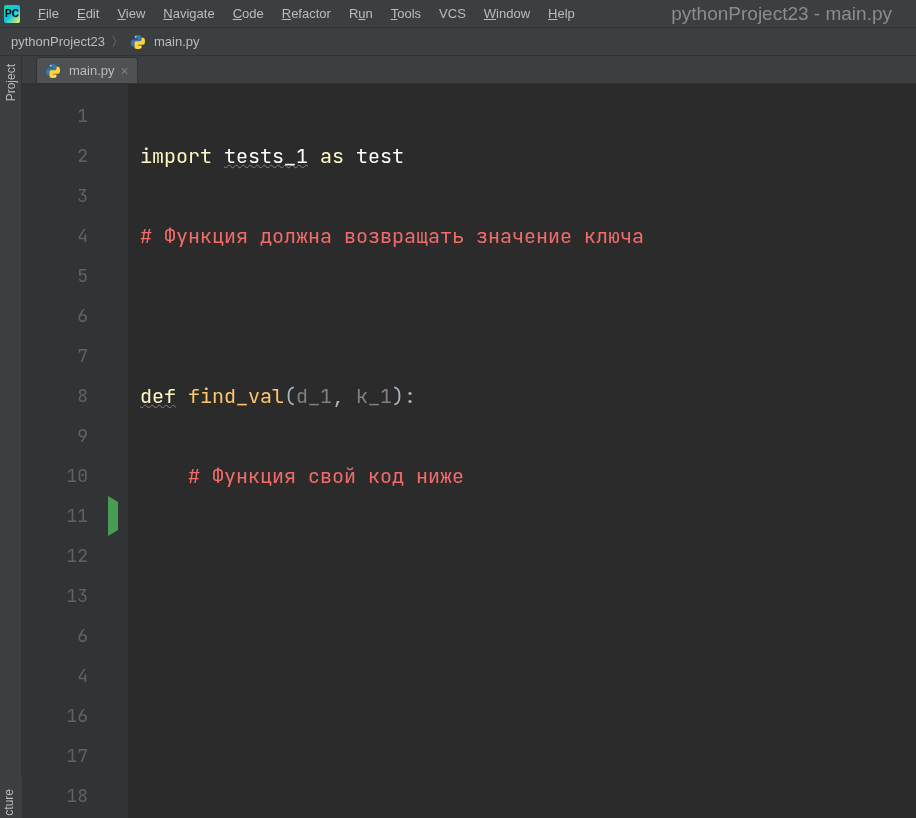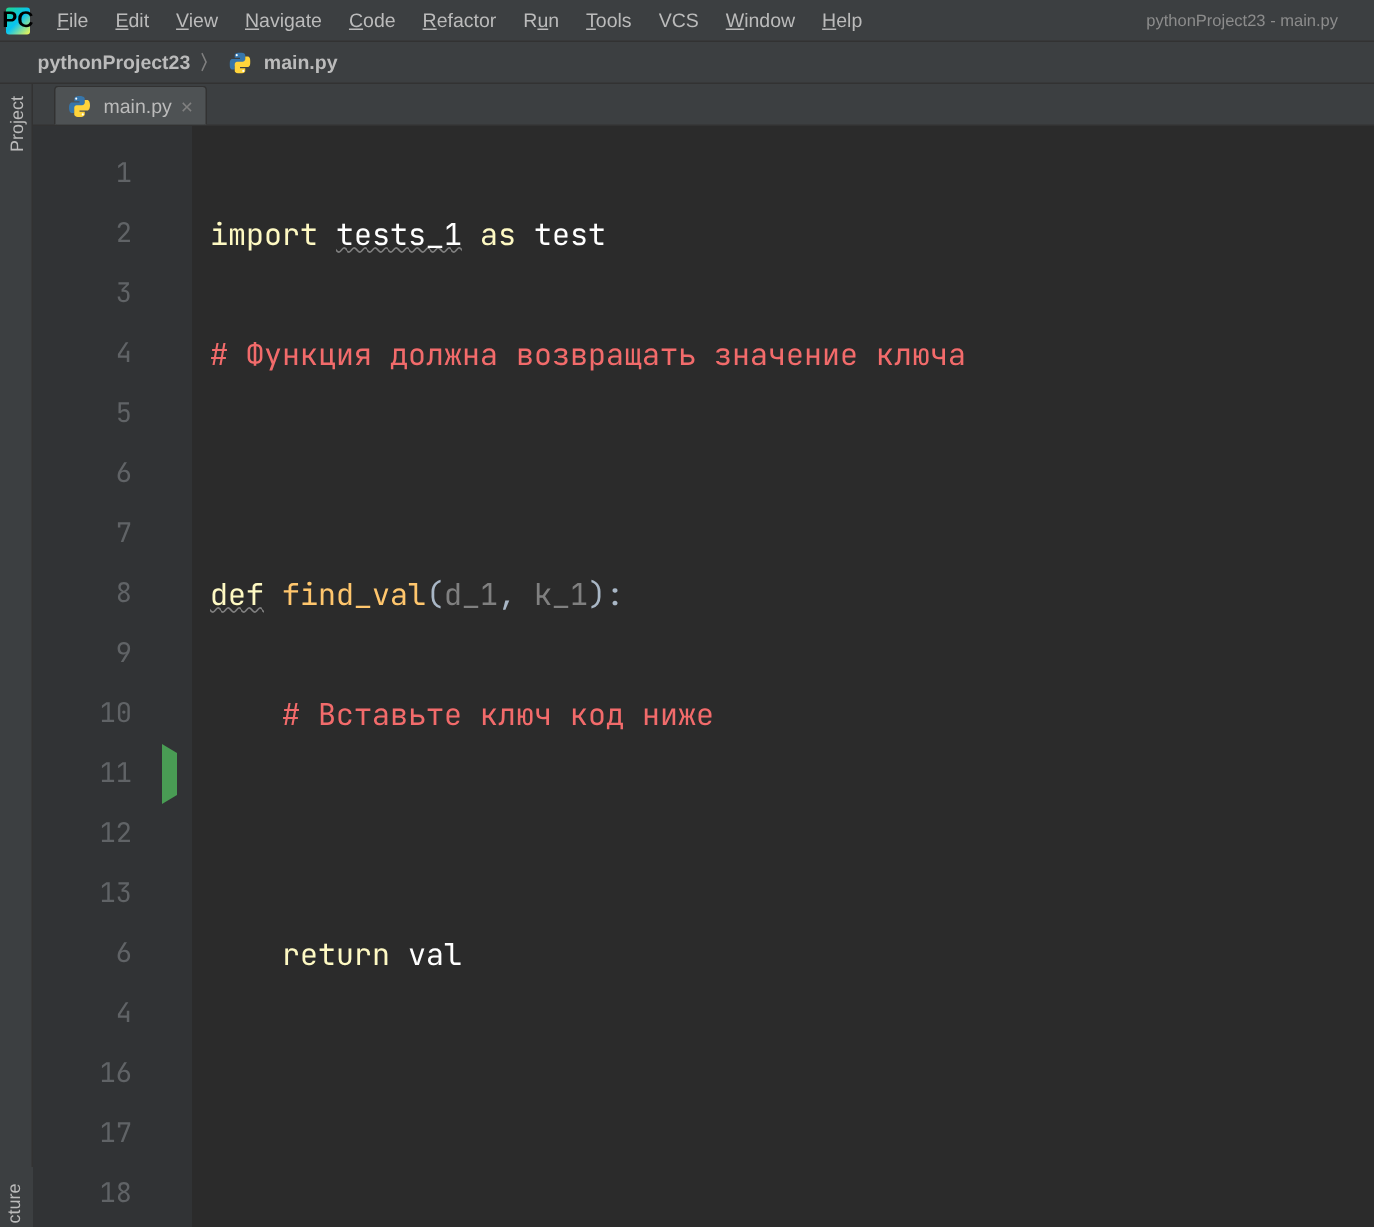--- a/index.html
+++ b/index.html
@@ -21,47 +21,46 @@
   padding: 0 4px;
   background: #3c3f41;
   border-bottom: 1px solid #323232;
   gap: 2px;
 }
 .app-icon {
   width: 16px; height: 18px;
   background: linear-gradient(135deg, #21d789 0%, #07c3f2 50%, #fcf84a 100%);
   border-radius: 2px;
   display: flex; align-items: center; justify-content: center;
-  font-size: 15px; font-weight: bold; color: #000;
+  font-size: 10px; font-weight: bold; color: #000;
   margin-right: 8px;
 }
 .menu-item {
   padding: 4px 8px;
   cursor: pointer;
   color: #bbbbbb;
 }
 .menu-item .mn { text-decoration: underline; }
 .window-title {
   margin-left: auto;
   margin-right: 20px;
   color: #8c8c8c;
-  font-size: 11px;
+  font-size: 19px;
 }
 
 
 .navbar {
   height: 28px;
   display: flex;
   align-items: center;
-  padding: 0 25px;
+  padding: 0 11px;
   background: #3c3f41;
   border-bottom: 1px solid #323232;
   gap: 6px;
   font-size: 13px;
-  font-weight: bold;
 }
 .crumb { color: #bbbbbb; cursor: pointer; }
 .crumb-sep { color: #808080; }
 .py-icon {
   display: inline-flex;
   align-items: center;
   justify-content: center;
   width: 16px; height: 16px;
   margin-right: 2px;
 }
@@ -308,23 +307,22 @@
       <div></div>
       <div></div>
       <div></div>
       <div></div>
   </div>
   <div class="code">
 <div class="code-line"><span class="kw">import</span> <span class="id wavy">tests_1</span> <span class="kw">as</span> <span class="id">test</span></div>
 <div class="code-line"><span class="cmt"># Функция должна возвращать значение ключа</span></div>
 <div class="code-line"></div>
 <div class="code-line"><span class="kw wavy">def</span> <span class="def-name">find_val</span>(<span class="param">d_1</span><span class="op">, </span><span class="param">k_1</span>):</div>
-<div class="code-line">    <span class="cmt"># Вставьте ключ код ниже</span></div>
+<div class="code-line">    <span class="cmt"># Функция свой код ниже</span></div>
 <div class="code-line"></div>
-<div class="code-line">    <span class="kw">return</span> <span class="id">val</span></div>
 <div class="code-line"></div>
 
 
 
 
 
 
 
 
 

